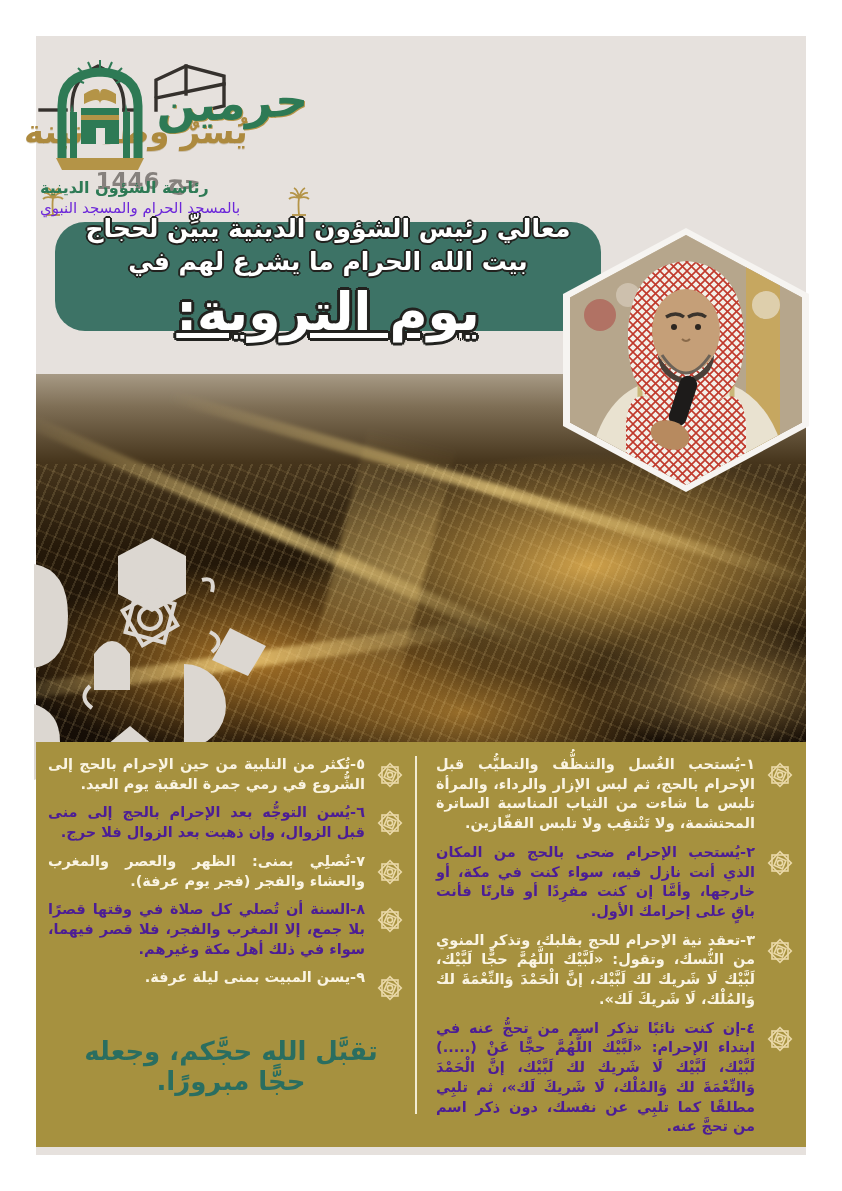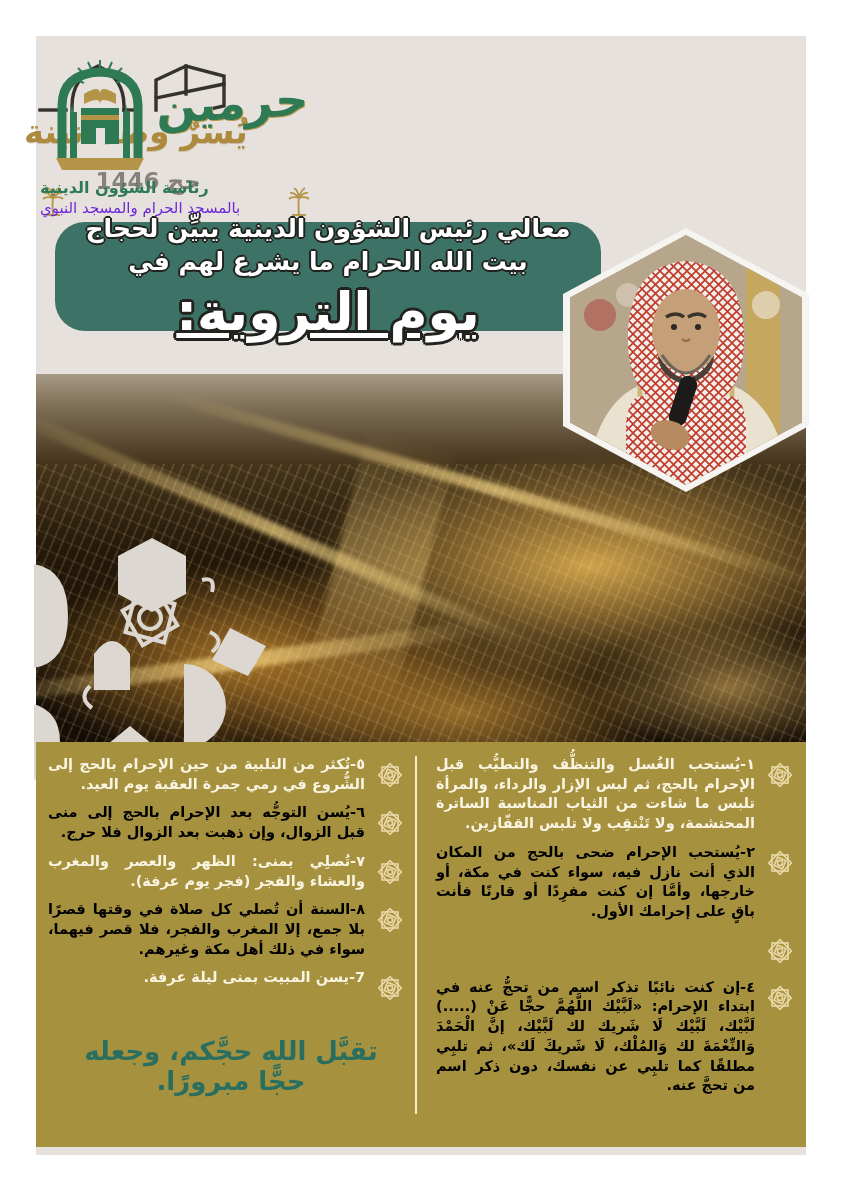--- a/index.html
+++ b/index.html
@@ -98,21 +98,21 @@
   .col{box-sizing:border-box;}
   .col-right{width:378px;padding-left:16px;}
   .col-left{flex:1;padding-right:12px;padding-left:4px;}
   .item{display:flex;align-items:flex-start;gap:7px;margin-bottom:9px;}
   .orn{flex:0 0 36px;margin-top:2px;}
   .item p{
     margin:0;font-size:14.5px;font-weight:bold;line-height:1.36;
     text-align:justify;text-align-last:right;
   }
   .tone-light p{color:#faf4e2;}
-  .tone-teal p{color:#000000;}
+  .tone-teal p{color:#4c1d95;}
   .dua{
     color:#2a6e60;font-size:26px;font-weight:bold;text-align:center;
     margin:30px 4px 0 10px;
   }
 </style>
 </head>
 <body>
 
 <div class="card">
 
@@ -254,20 +254,21 @@
         <div class="item tone-teal">
           <svg class="orn" width="36" height="36" viewBox="0 0 36 36">
               <use href="#orn8"></use>
             </svg>
           <p>٢-يُستحب الإحرام ضحى بالحج من المكان الذي أنت نازل فيه، سواء كنت في مكة، أو خارجها، وأمَّا إن كنت مفرِدًا أو قارنًا فأنت باقٍ على إحرامك الأول.</p>
         </div>
         <div class="item tone-light">
           <svg class="orn" width="36" height="36" viewBox="0 0 36 36">
               <use href="#orn8"></use>
             </svg>
+          <p>٣-تعقد نية الإحرام للحج بقلبك، وتذكر المنوي من النُّسك، وتقول: «لَبَّيْك اللَّهُمَّ حجًّا لَبَّيْك، لَبَّيْك لَا شَريك لك لَبَّيْك، إنَّ الْحَمْدَ وَالنِّعْمَةَ لك وَالمُلْك، لَا شَريكَ لَك».</p>
         </div>
         <div class="item tone-teal">
           <svg class="orn" width="36" height="36" viewBox="0 0 36 36">
               <use href="#orn8"></use>
             </svg>
           <p>٤-إن كنت نائبًا تذكر اسم من تحجُّ عنه في ابتداء الإحرام: «لَبَّيْك اللَّهُمَّ حجًّا عَنْ (.....) لَبَّيْك، لَبَّيْك لَا شَريك لك لَبَّيْك، إنَّ الْحَمْدَ وَالنِّعْمَةَ لك وَالمُلْك، لَا شَريكَ لَك»، ثم تلبِي مطلقًا كما تلبِي عن نفسك، دون ذكر اسم من تحجَّ عنه.</p>
         </div>
       </div>
       <div class="col col-left">
         <div class="item tone-light">
@@ -291,20 +292,20 @@
         <div class="item tone-teal">
           <svg class="orn" width="36" height="36" viewBox="0 0 36 36">
               <use href="#orn8"></use>
             </svg>
           <p>٨-السنة أن تُصلي كل صلاة في وقتها قصرًا بلا جمع، إلا المغرب والفجر، فلا قصر فيهما، سواء في ذلك أهل مكة وغيرهم.</p>
         </div>
         <div class="item tone-light">
           <svg class="orn" width="36" height="36" viewBox="0 0 36 36">
               <use href="#orn8"></use>
             </svg>
-          <p>7-يسن المبيت بمنى ليلة عرفة.</p>
+          <p>٩-يسن المبيت بمنى ليلة عرفة.</p>
         </div>
         <div class="dua">تقبَّل الله حجَّكم، وجعله حجًّا مبرورًا.</div>
       </div>
     </div>
   </div>
 
 </div>
 
 </body></html>

